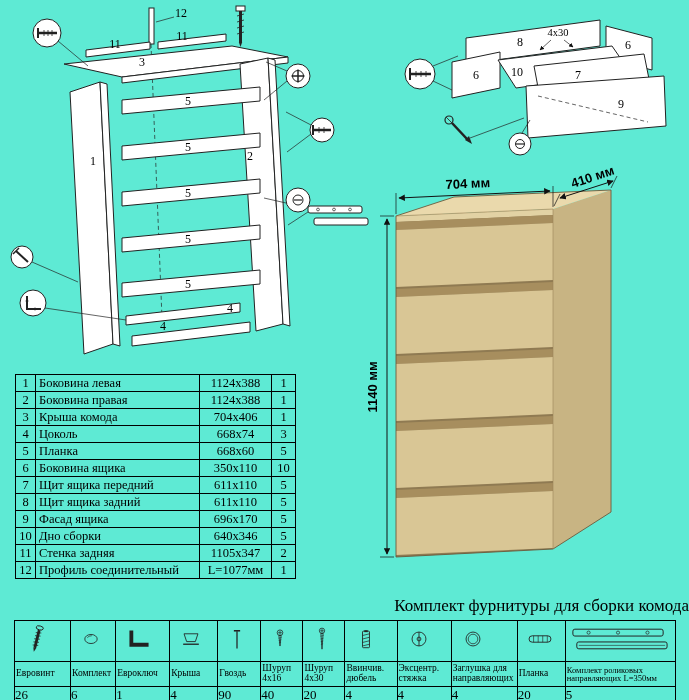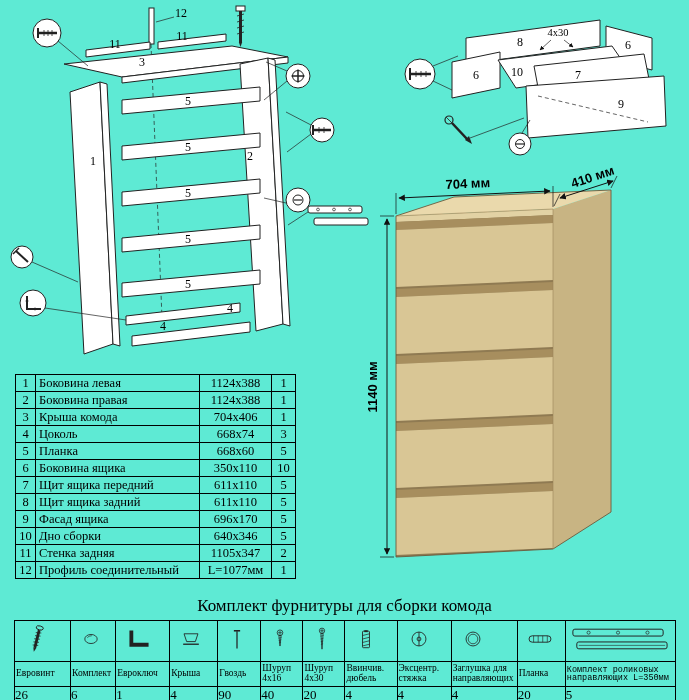--- a/index.html
+++ b/index.html
@@ -12,27 +12,27 @@
   table { border-collapse:collapse; }
 
   .parts-table { position:absolute; left:15px; top:374px; font-size:12.5px; }
   .parts-table td { border:1px solid #000; height:17px; line-height:15px; padding:0 3px; white-space:nowrap; }
   .parts-table td.c { text-align:center; }
   .parts-table col.n1 { width:20px; }
   .parts-table col.n2 { width:164px; }
   .parts-table col.n3 { width:72px; }
   .parts-table col.n4 { width:24px; }
 
-  .hw-title { position:absolute; left:0; top:596px; width:689px; text-align:center; font-size:17px; }
+  .hw-title { position:absolute; left:0; top:596px; width:689px; text-align:right; font-size:17px; }
 
   .hw-table { position:absolute; left:14px; top:620px; table-layout:fixed; width:662px; }
   .hw-table td { border:1px solid #000; text-align:left; vertical-align:middle; overflow:hidden; }
   .hw-table td.ic { height:37px; padding:1px; }
   .hw-table td.nm { height:25px; font-size:9.5px; line-height:1.05; padding:1px; }
-  .hw-table td.nm.small { font-size:8.5px; line-height:1.0;font-family:Liberation Mono, monospace; }
+  .hw-table td.nm.small { font-size:8.5px; line-height:1.0; }
   .hw-table td.qt { height:17px; font-size:13px; }
 
   svg text { font-family:"Liberation Serif", serif; }
   .dim-text { font-family:"Liberation Sans", sans-serif; font-weight:bold; font-size:13px; }
 </style>
 </head>
 <body>
 
 <div class="page">
 

